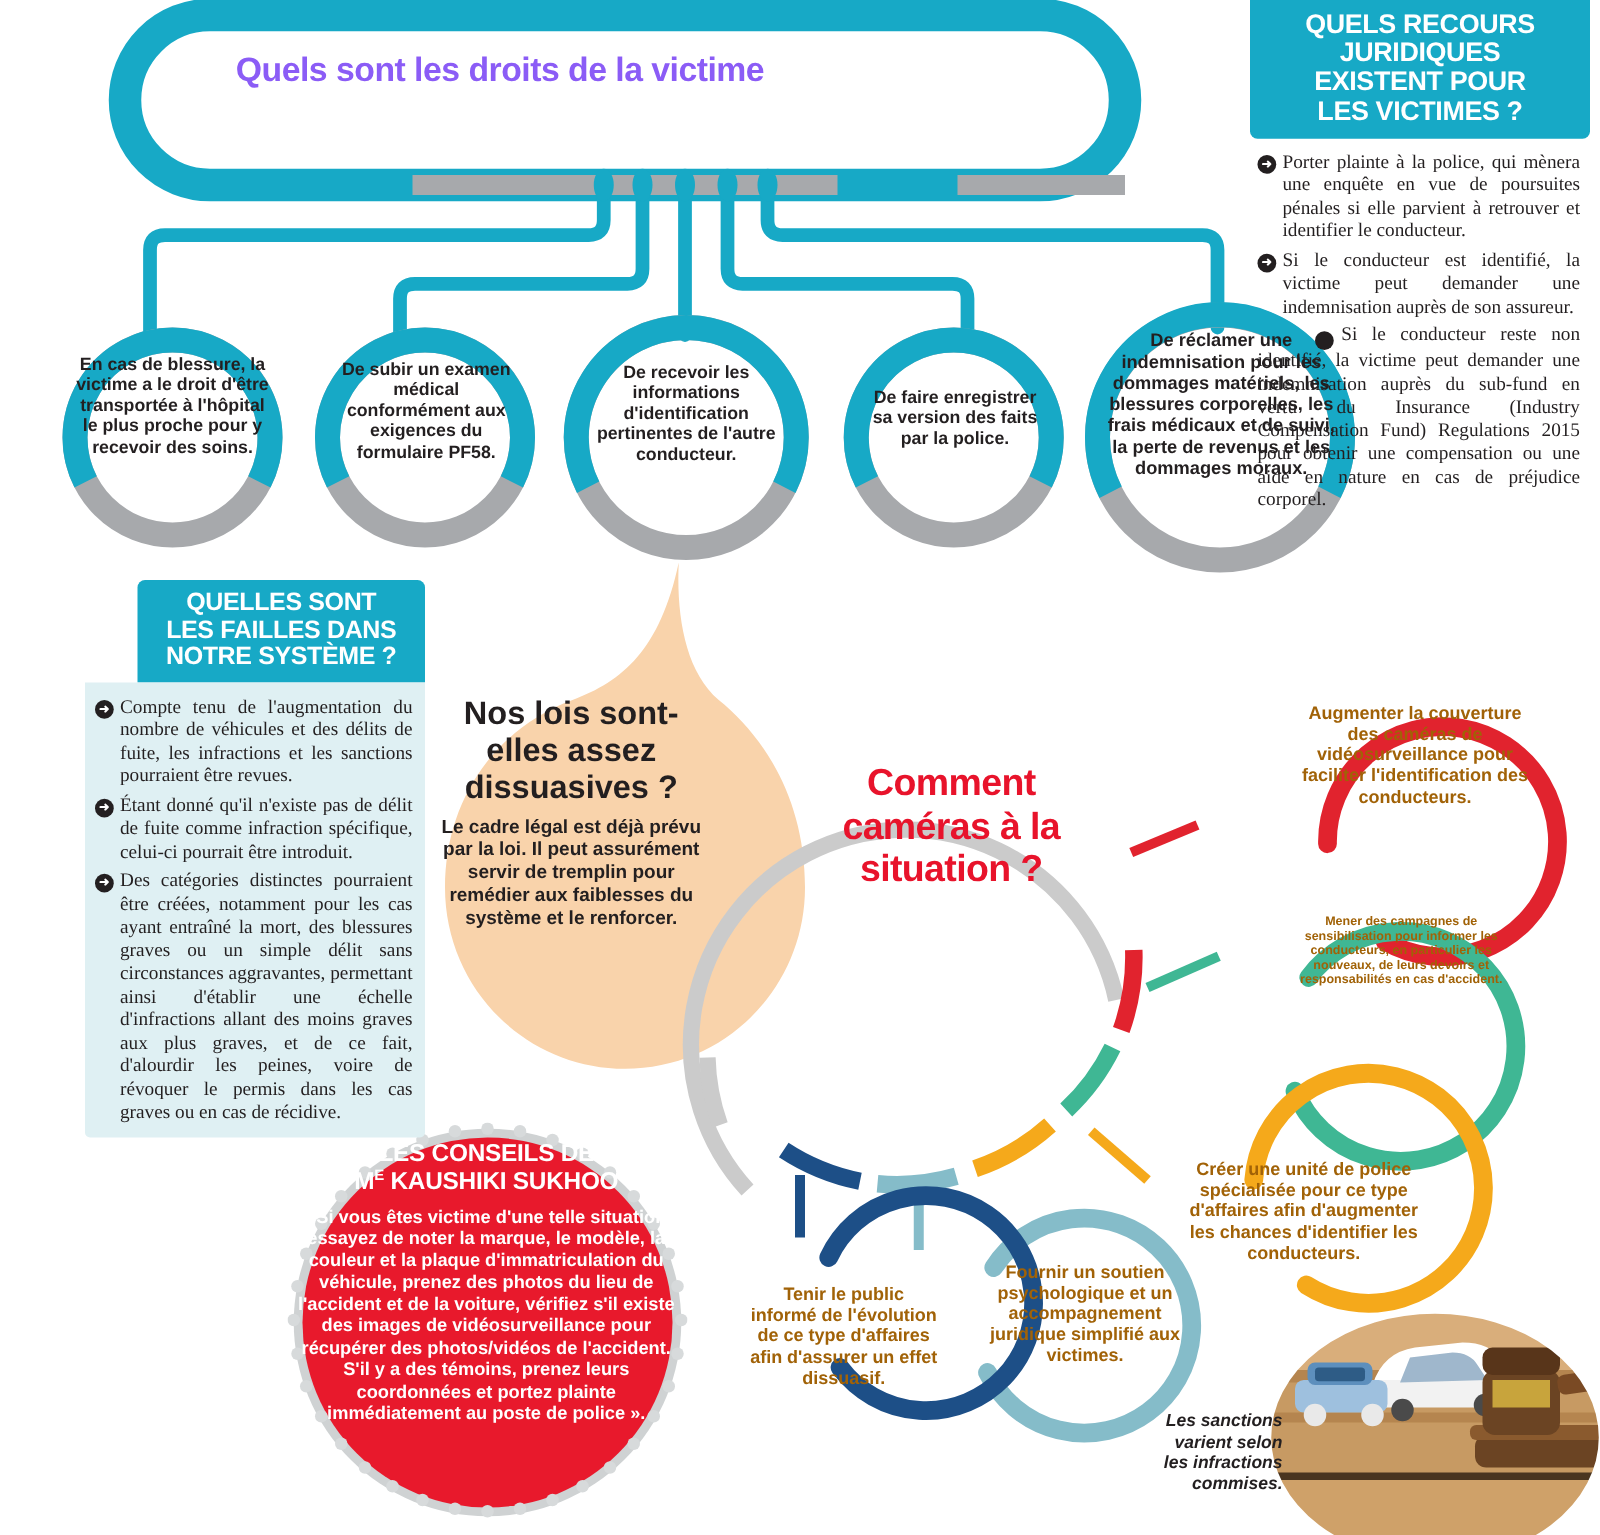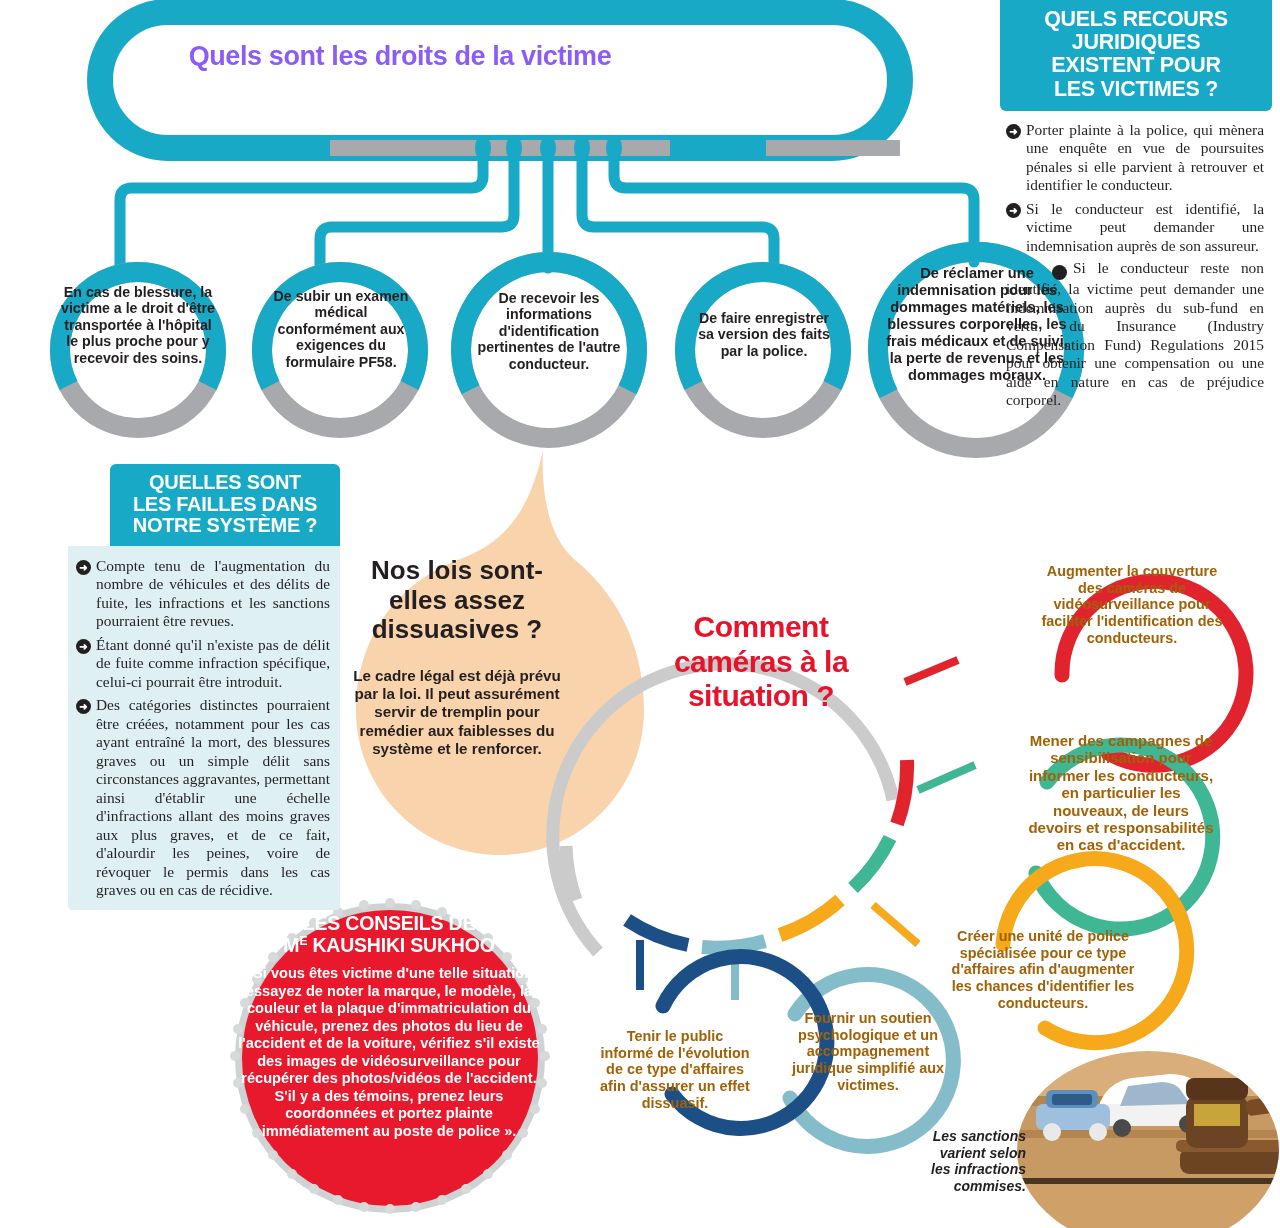--- a/index.html
+++ b/index.html
@@ -53,21 +53,21 @@
   #failles-body{
     background:#dff0f3;padding:6px 10px 10px 8px;border-radius:0 0 4px 4px;
   }
 
   
   #peach-text{
     position:absolute;left:352px;top:556px;width:210px;text-align:center;
     color:#231f20;
   }
   #peach-q{font-weight:bold;font-size:26px;line-height:1.14;}
-  #peach-a{font-weight:bold;font-size:15.2px;line-height:1.20;margin-top:22px;}
+  #peach-a{font-weight:bold;font-size:15.2px;line-height:1.20;margin-top:8px;}
 
   
   #seal-text{
     position:absolute;left:238px;top:912px;width:302px;text-align:center;
     color:#ffffff;
   }
   #seal-title{font-weight:bold;font-size:19.5px;line-height:1.14;letter-spacing:-0.2px;}
   #seal-title sup{font-size:12px;vertical-align:super;}
   #seal-body{font-weight:bold;font-size:14.6px;line-height:1.20;margin-top:9px;}
 
@@ -337,20 +337,20 @@
     <div id="seal-body">« Si vous êtes victime d'une telle situation, essayez de noter la marque, le modèle, la couleur et la plaque d'immatriculation du véhicule, prenez des photos du lieu de l'accident et de la voiture, vérifiez s'il existe des images de vidéosurveillance pour récupérer des photos/vidéos de l'accident. S'il y a des témoins, prenez leurs coordonnées et portez plainte immédiatement au poste de police ».</div>
   </div>
 
   <div id="center-title">
     <div>Comment</div>
     <div>caméras à la</div>
     <div>situation ?</div>
   </div>
 
   <div class="sat-label" style="left:1040px;top:563px;width:184px;font-size:14.4px;">Augmenter la couverture des caméras de vidéosurveillance pour faciliter l'identification des conducteurs.</div>
-  <div class="sat-label" style="left:1026px;top:732px;width:190px;font-size:15px;">Mener des campagnes de sensibilisation pour informer les conducteurs, en particulier les nouveaux, de leurs devoirs et responsabilités en cas d'accident.</div>
+  <div class="sat-label" style="left:1026px;top:732px;width:190px;font-size:10px;">Mener des campagnes de sensibilisation pour informer les conducteurs, en particulier les nouveaux, de leurs devoirs et responsabilités en cas d'accident.</div>
   <div class="sat-label" style="left:948px;top:928px;width:190px;font-size:14.4px;">Créer une unité de police spécialisée pour ce type d'affaires afin d'augmenter les chances d'identifier les conducteurs.</div>
   <div class="sat-label" style="left:792px;top:1010px;width:152px;font-size:14.4px;">Fournir un soutien psychologique et un accompagnement juridique simplifié aux victimes.</div>
   <div class="sat-label" style="left:600px;top:1028px;width:150px;font-size:14.4px;">Tenir le public informé de l'évolution de ce type d'affaires afin d'assurer un effet dissuasif.</div>
 
   <div id="photo-caption">Les sanctions varient selon les infractions commises.</div>
 
 </div>
 
 </body></html>

